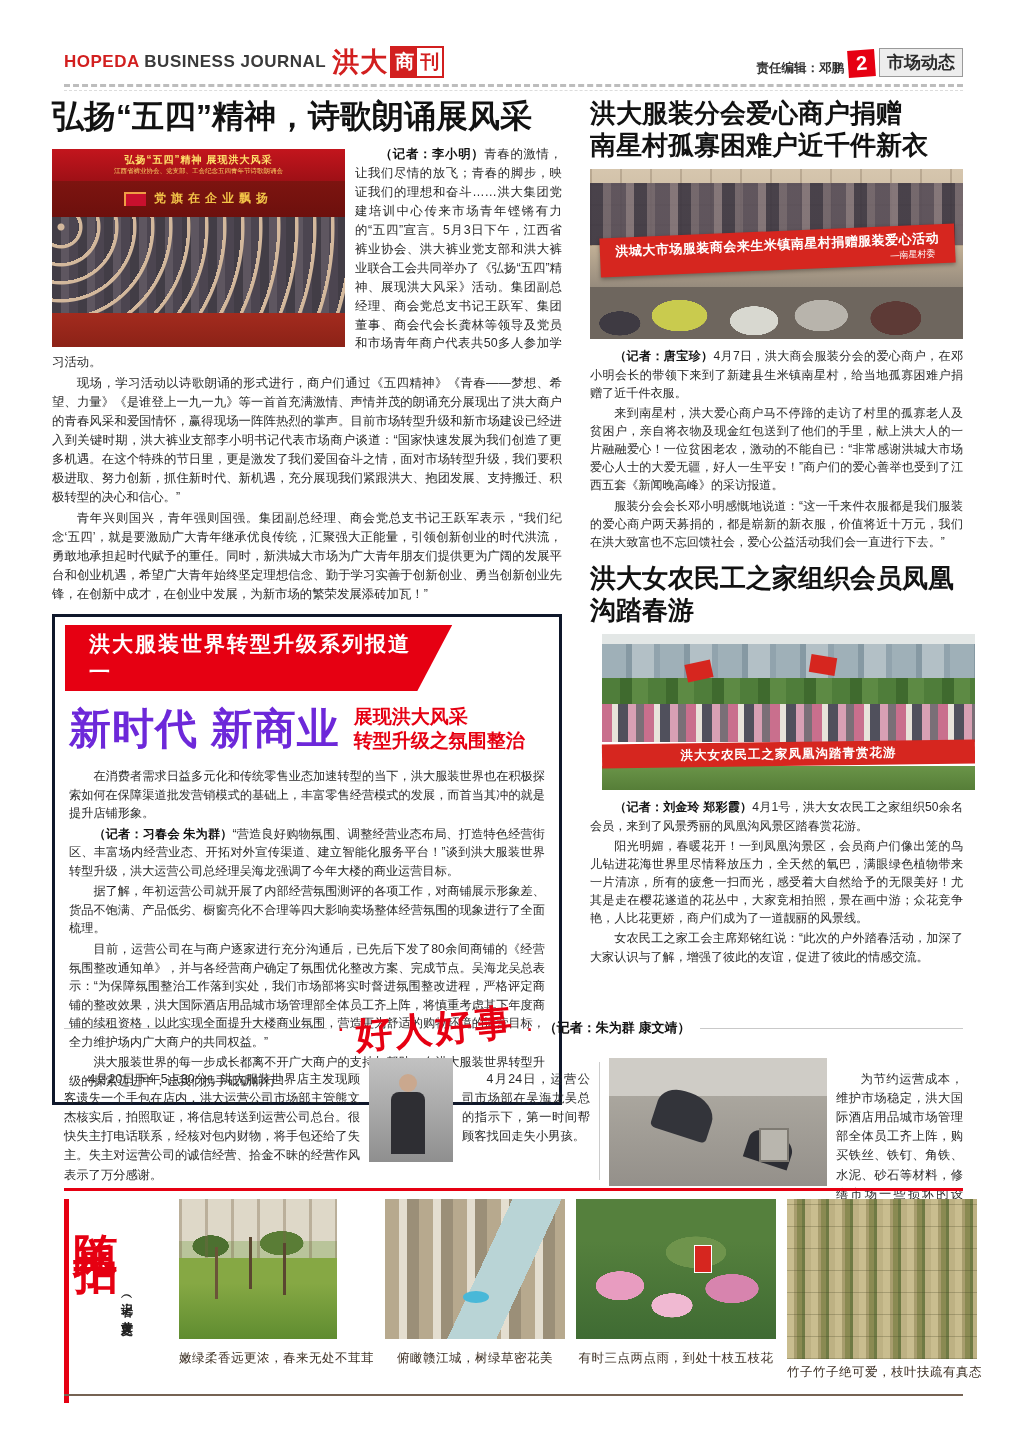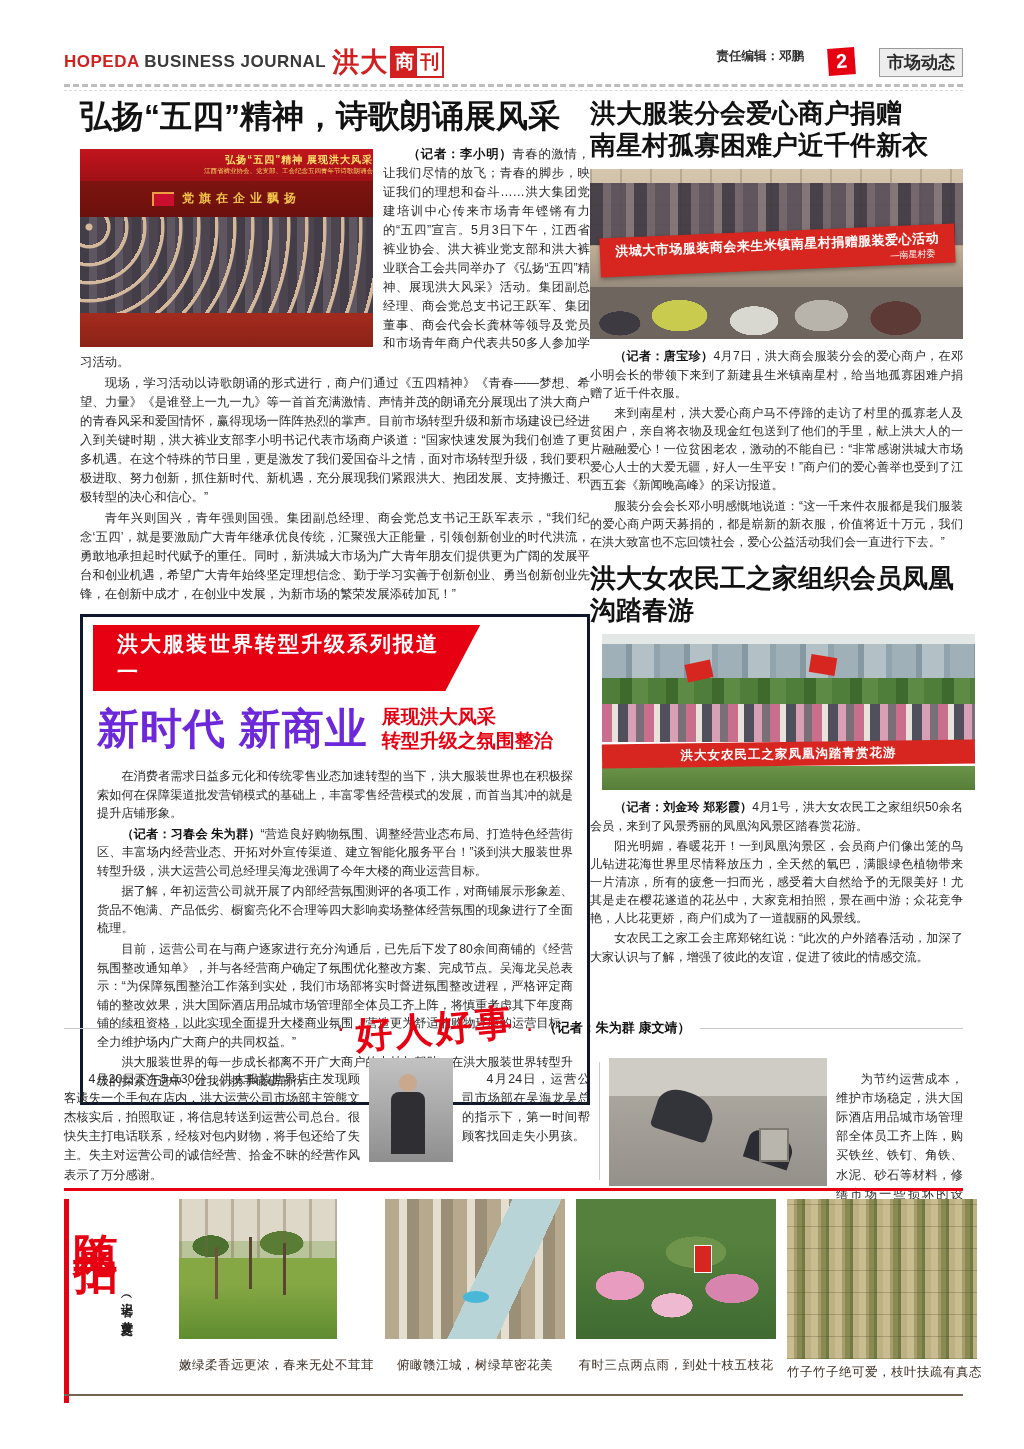--- a/index.html
+++ b/index.html
@@ -8,42 +8,42 @@
   
   .hdr{position:absolute;left:64px;right:61px;top:44px;display:flex;align-items:center;justify-content:space-between;}
   .brand{display:flex;align-items:center;gap:6px;}
   .brand-en{font-size:17px;font-weight:900;letter-spacing:.5px;color:#3a3a3a;}
   .brand-en .red{color:#d21f1f;}
   .logo-cn{display:flex;align-items:center;font-weight:900;}
   .logo-hong{color:#d21f1f;font-size:27px;letter-spacing:1px;}
   .logo-box{display:flex;border:2px solid #d21f1f;margin-left:2px;}
   .logo-shang{background:#d21f1f;color:#fff;font-size:19px;padding:1px 3px;}
   .logo-kan{color:#d21f1f;font-size:19px;padding:1px 3px;background:#fff;}
-  .hdr-right{display:flex;align-items:flex-start;gap:24px;}
+  .hdr-right{display:flex;align-items:flex-end;gap:4px;}
   .editor{font-size:12.5px;font-weight:bold;color:#333;}
   .pageno{width:27px;height:27px;background:#e60012;color:#fff;font-size:20px;font-weight:900;
           display:flex;align-items:center;justify-content:center;transform:rotate(-4deg);}
   .section-tag{font-size:17px;font-weight:900;color:#2b2b2b;background:#ededed;border:1px solid #9a9a9a;padding:2px 7px;}
   .rule-dash{position:absolute;left:64px;right:61px;top:84px;border-top:3px dashed #bdbdbd;}
   .rule-dash2{position:absolute;left:64px;right:61px;top:90px;border-top:1px dashed #dcdcdc;}
 
   
-  .col-left{position:absolute;left:80px;top:98px;width:510px;}
+  .col-left{position:absolute;left:52px;top:98px;width:510px;}
   .col-right{position:absolute;left:590px;top:98px;width:373px;}
   h1.head54{margin:0 0 10px;font-size:32px;line-height:1.15;color:#121212;letter-spacing:0;}
   h2.headline{margin:0 0 8px;font-size:26px;line-height:1.22;color:#121212;}
   p.body{margin:0 0 2px;font-size:12.4px;line-height:1.53;text-align:justify;text-indent:2em;}
   .col-right p.body{font-size:12.1px;line-height:1.5;}
   .byl{font-weight:bold;color:#111;}
 
   
   .photo{position:relative;overflow:hidden;}
   .photo-54{float:left;width:293px;height:198px;margin:4px 10px 6px 0;}
   .p1-banner{height:32px;background:linear-gradient(180deg,#c3151d,#9e1016);color:#ffe26b;
-             display:flex;flex-direction:column;align-items:flex-end;justify-content:center;}
+             display:flex;flex-direction:column;align-items:center;justify-content:center;}
   .p1-banner .l1{font-size:10px;font-weight:bold;letter-spacing:1px;}
   .p1-banner .l2{font-size:6.5px;opacity:.9;}
   .p1-wall{height:36px;background:linear-gradient(180deg,#7d1410,#6d100d);display:flex;align-items:center;justify-content:center;gap:8px;}
   .p1-wall .txt{color:#f2c348;font-size:12px;font-weight:bold;letter-spacing:5px;}
   .p1-flag{width:22px;height:14px;background:#c8102e;box-shadow:inset 2px 2px 0 rgba(255,220,80,.7);}
   .p1-crowd{height:96px;background-color:#585159;
     background-image:repeating-radial-gradient(circle at 9px 10px,#d3b89c 0 3px,rgba(0,0,0,0) 4px 18px),
     repeating-linear-gradient(90deg,#423d46 0 9px,#5e5660 9px 17px,#4c4550 17px 26px);}
   .p1-carpet{height:34px;background:linear-gradient(180deg,#a32b1e,#8c2217);}
 
@@ -113,21 +113,21 @@
   
   .rule-red{position:absolute;left:64px;right:61px;top:1188px;height:3px;background:#e60012;}
   .snap{position:absolute;left:64px;right:61px;top:1199px;display:flex;gap:11px;}
   .snap-left{display:flex;width:104px;flex:0 0 auto;}
   .snap-bar{width:5px;height:204px;background:#e60012;margin-right:5px;}
   .snap-title{writing-mode:vertical-rl;font-family:"DejaVu Serif","Liberation Serif",serif;
               color:#e60012;font-weight:900;font-size:44px;letter-spacing:8px;height:205px;line-height:1;}
   .snap-byline{writing-mode:vertical-rl;font-size:12px;font-weight:bold;height:112px;margin-top:92px;letter-spacing:2px;color:#222;}
   .snap figure{margin:0;flex:0 0 auto;}
   .snap figcaption{font-family:"DejaVu Serif","Liberation Serif",serif;font-size:12.5px;color:#3c2f23;
-                   text-align:center;margin-top:18px;letter-spacing:.5px;}
+                   text-align:center;margin-top:11px;letter-spacing:.5px;}
   .sp{position:relative;overflow:hidden;}
   .sp1{width:158px;height:140px;background:linear-gradient(180deg,#ded8c8 0 30%,#b9c49a 30% 42%,#86a844 42% 60%,#5f8c30 100%);}
   .sp1::before{content:"";position:absolute;inset:0 0 58% 0;
      background:repeating-linear-gradient(90deg,rgba(120,100,70,.35) 0 3px,rgba(0,0,0,0) 3px 26px),
      radial-gradient(ellipse 30px 18px at 20% 80%,#4c7030 0 60%,rgba(0,0,0,0) 61%),
      radial-gradient(ellipse 36px 20px at 65% 75%,#5a7d36 0 60%,rgba(0,0,0,0) 61%);}
   .sp1::after{content:"";position:absolute;left:70px;top:38px;width:3px;height:52px;background:#5a4630;
      box-shadow:34px 6px 0 #5a4630,-34px 10px 0 #6b5438;}
   .sp2{width:180px;height:140px;background:#cfd8ce;}
   .sp2::before{content:"";position:absolute;inset:0;

